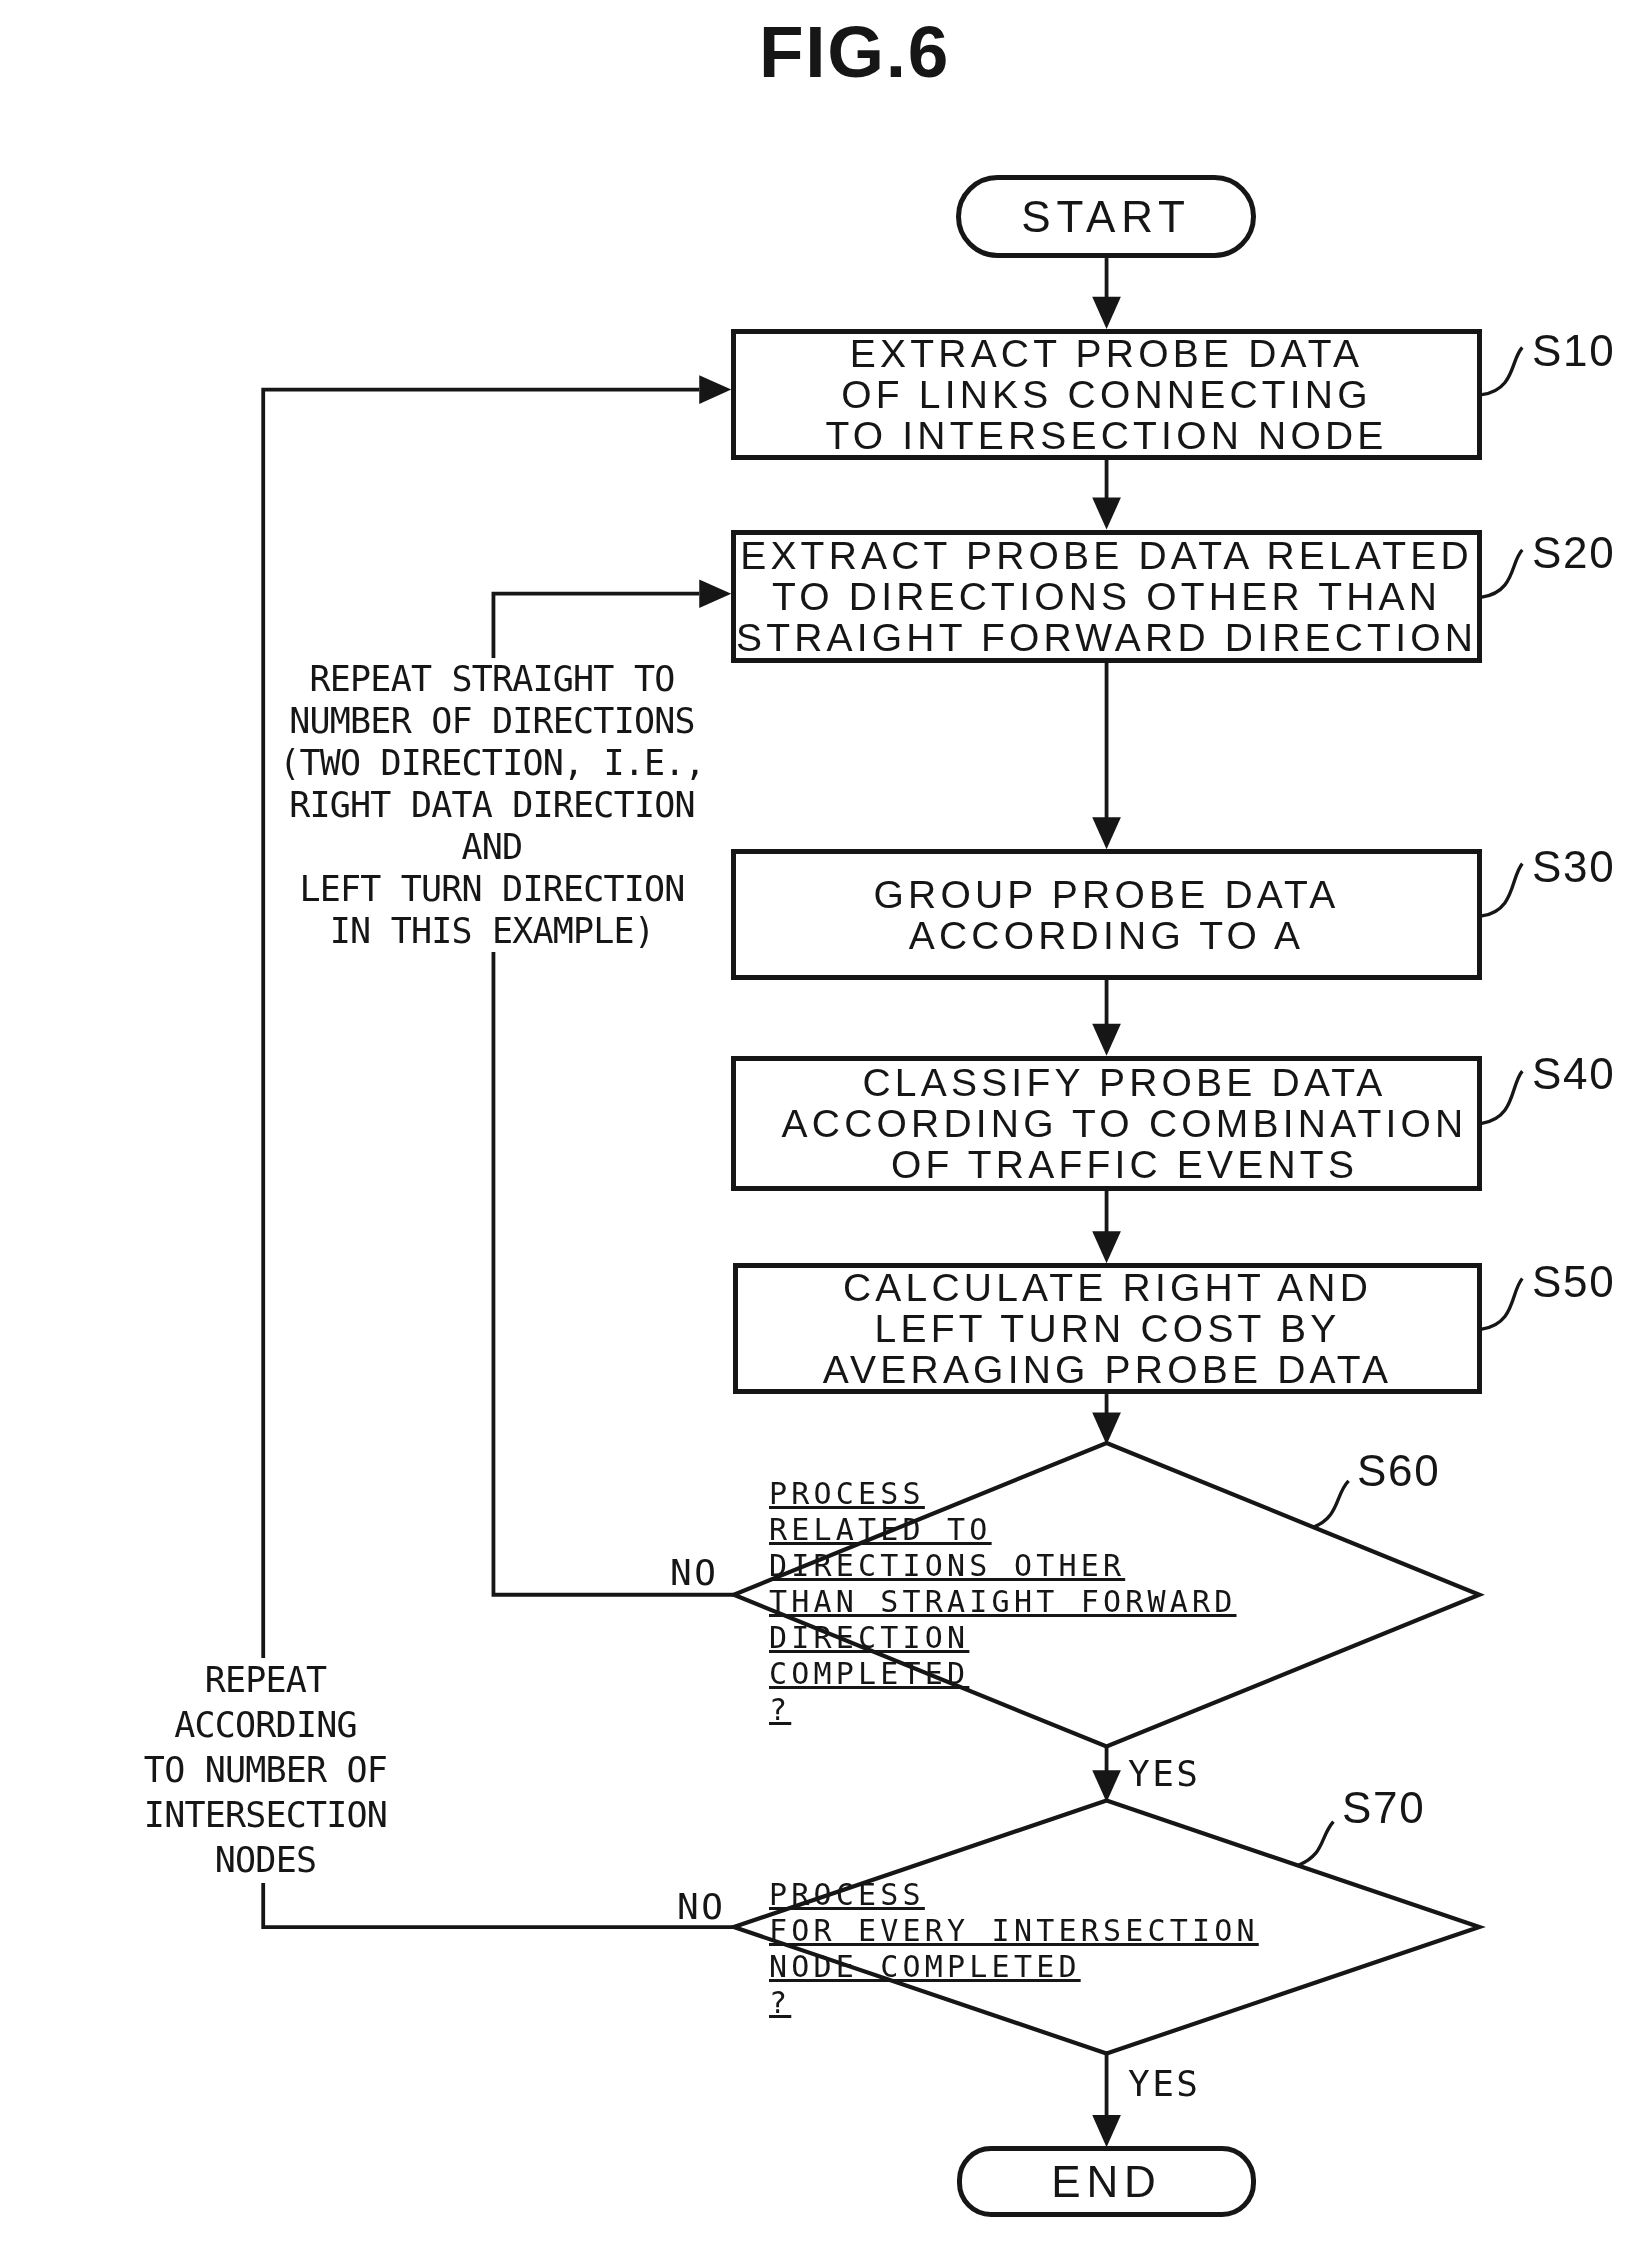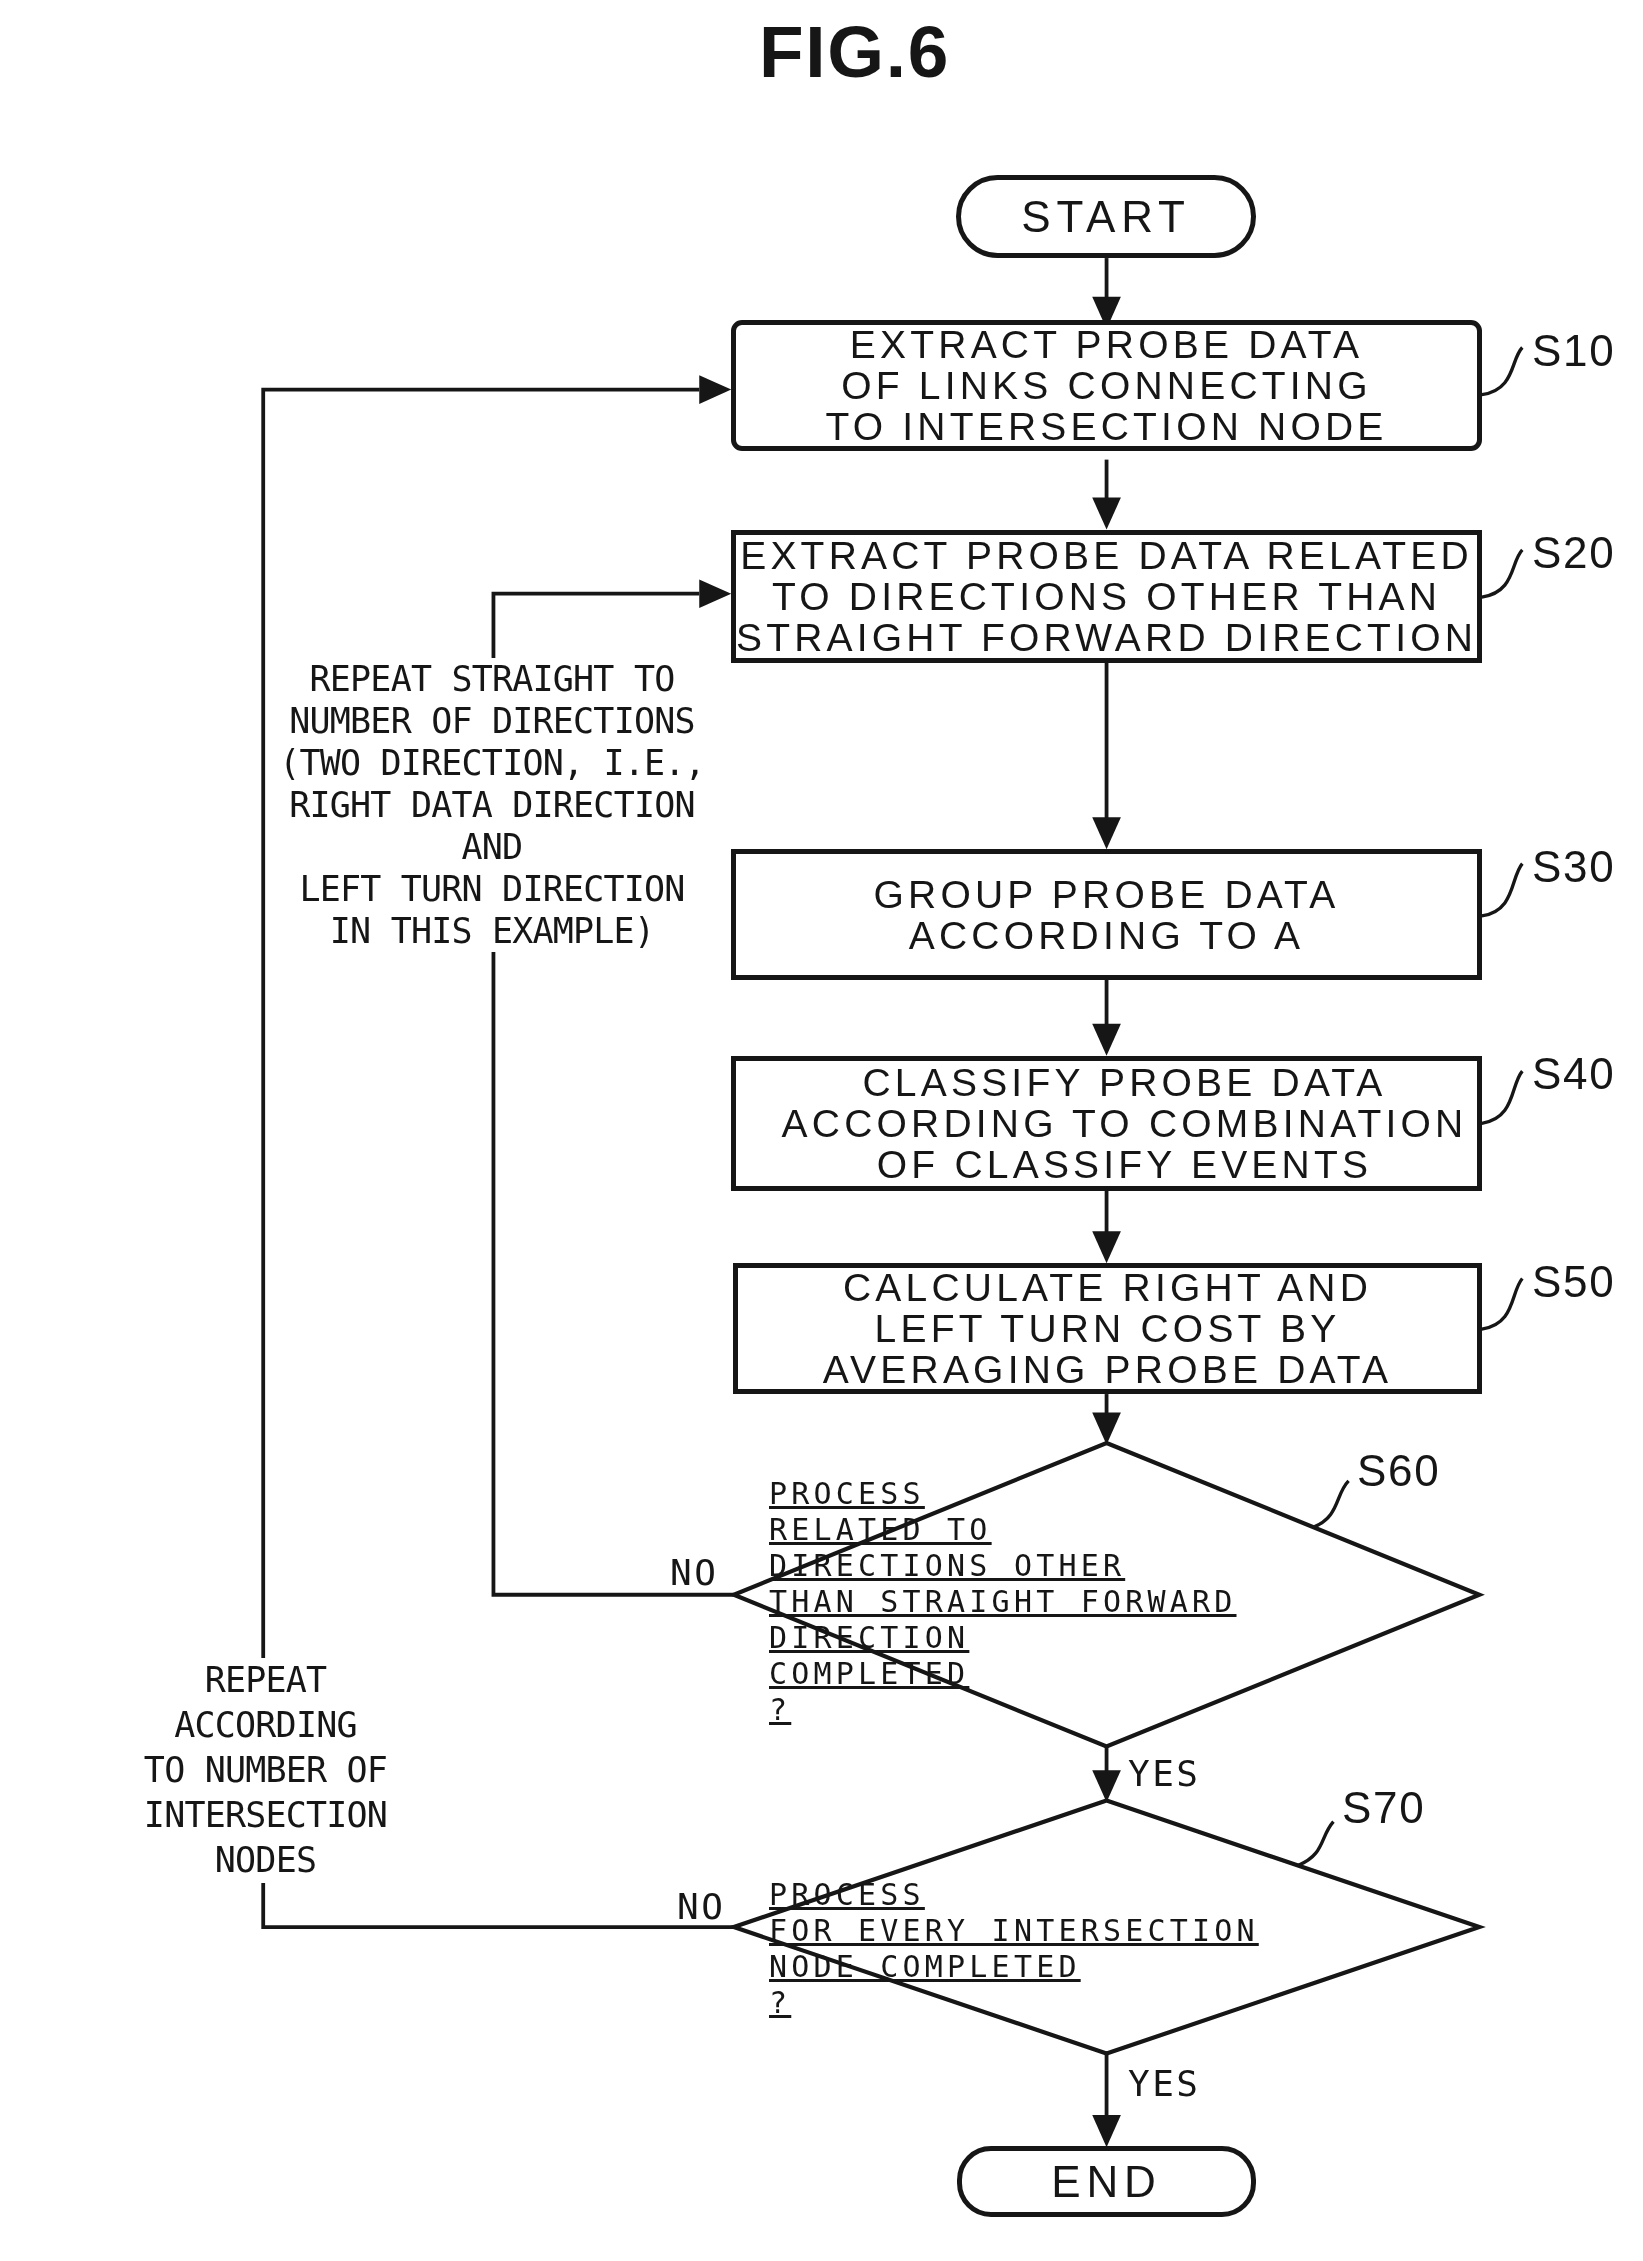--- a/index.html
+++ b/index.html
@@ -135,41 +135,41 @@
       <path d="M1482,2212 C1514,2199 1508,2178 1524,2160"></path>
     </g>
   </svg>
 
   <div class="fig-title" style="left:680px;top:10px;width:253px;">FIG.6</div>
 
   <div class="terminal" style="left:908px;top:175px;width:300px;height:83px;">
     <span>START</span>
   </div>
 
-  <div class="pbox" style="left:683px;top:320px;width:751px;height:131px;border-radius:11px;">
+  <div class="pbox" style="left:683px;top:329px;width:751px;height:131px;">
     <div>EXTRACT PROBE DATA</div>
     <div>OF LINKS CONNECTING</div>
     <div>TO INTERSECTION NODE</div>
   </div>
 
   <div class="pbox" style="left:683px;top:530px;width:751px;height:133px;">
     <div>EXTRACT PROBE DATA RELATED</div>
     <div>TO DIRECTIONS OTHER THAN</div>
     <div>STRAIGHT FORWARD DIRECTION</div>
   </div>
 
   <div class="pbox" style="left:683px;top:849px;width:751px;height:131px;">
     <div>GROUP PROBE DATA</div>
     <div>ACCORDING TO A</div>
   </div>
 
   <div class="pbox" style="left:683px;top:1056px;width:751px;height:135px;padding-left:36px;">
     <div>CLASSIFY PROBE DATA</div>
     <div>ACCORDING TO COMBINATION</div>
-    <div>OF CLASSIFY EVENTS</div>
+    <div>OF TRAFFIC EVENTS</div>
   </div>
 
   <div class="pbox" style="left:685px;top:1263px;width:749px;height:131px;">
     <div>CALCULATE RIGHT AND</div>
     <div>LEFT TURN COST BY</div>
     <div>AVERAGING PROBE DATA</div>
   </div>
 
   <div class="dtext" style="left:721px;top:1476px;width:675px;">
     <div>PROCESS</div>

